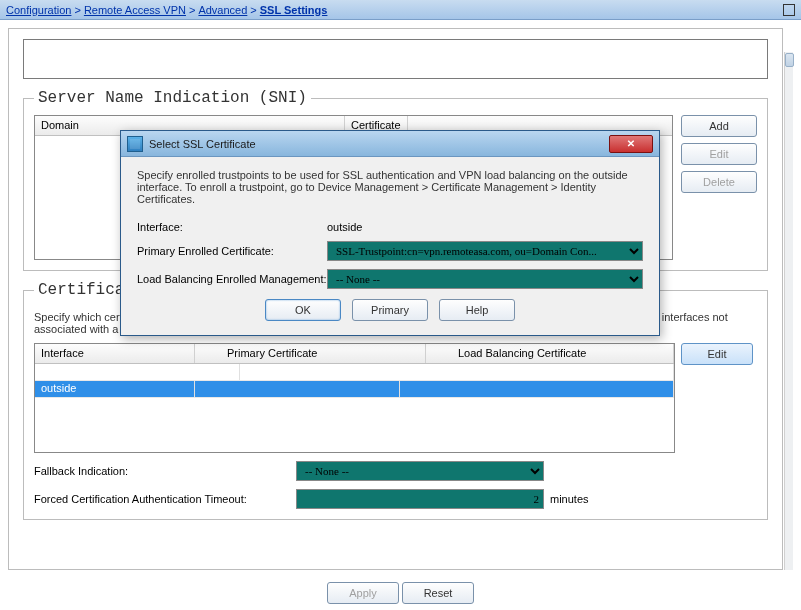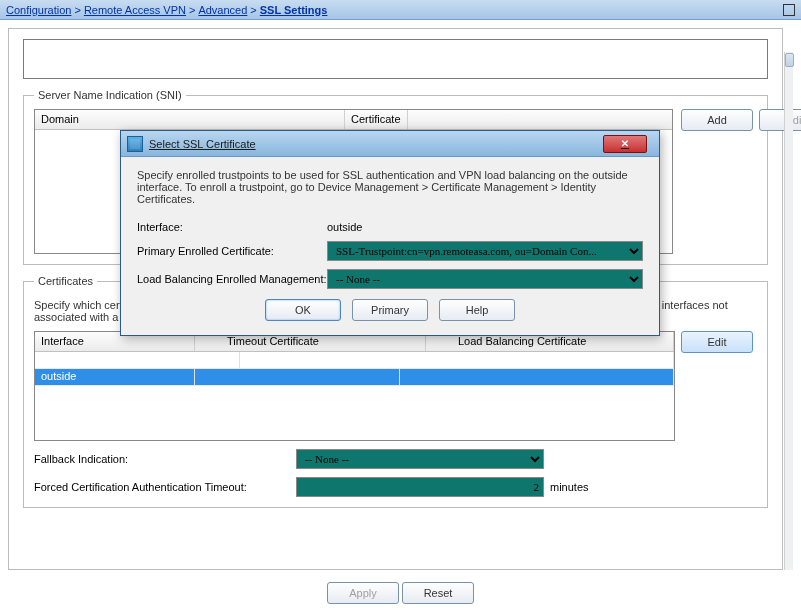--- a/index.html
+++ b/index.html
@@ -12,28 +12,28 @@
 .max-icon { width: 12px; height: 12px; border: 1px solid #333; }
 
 .page { position: absolute; top: 20px; left: 0; right: 0; bottom: 0; background: #fff; }
 .page-scroll-wrap { position: absolute; top: 8px; left: 8px; right: 18px; bottom: 40px; border: 1px solid #bcbcbc; padding: 10px 14px 10px 14px; background: #fff; }
 .scrollbar-track { position: absolute; top: 32px; right: 8px; width: 9px; bottom: 40px; background: #eef0f2; border-left: 1px solid #d0d0d0; }
 .scrollbar-thumb { position: absolute; top: 1px; left: 0; width: 9px; height: 14px; background: linear-gradient(#dbe6f1, #c0d2e4); border: 1px solid #98b0c8; border-radius: 2px; }
 
 .textarea-box { width: 100%; height: 40px; border: 1px solid #7a7a7a; background: #fff; }
 
 fieldset { border: 1px solid #bcbcbc; margin-top: 10px; padding: 8px 10px 10px 10px; }
-fieldset legend { font-size: 11px; color: #333; padding: 0 4px; }
+fieldset legend { font-size: 16px; color: #333; padding: 0 4px; font-family: Liberation Mono, monospace; }
 
 .sni-row { display: flex; gap: 8px; align-items: flex-start; }
 .sni-table { flex: 1; height: 145px; border: 1px solid #888; background: #fff; position: relative; }
 .sni-header { height: 20px; background: linear-gradient(#fdfdfd, #ebebeb); border-bottom: 1px solid #c0c0c0; display: flex; }
 .sni-header div { padding: 3px 6px; border-right: 1px solid #d0d0d0; }
 .sni-header div:first-child { width: 310px; }
-.sni-btns { display: flex; gap: 6px; width: 76px; }
+.sni-btns { display: flex; flex-direction: column; gap: 6px; width: 76px; }
 
 .fieldset-certs-desc { margin: 4px 0 8px 0; color: #333; }
 .cert-row { display: flex; gap: 6px; align-items: flex-start; }
 .cert-table { flex: 1; height: 110px; border: 1px solid #888; background: #fff; }
 .cert-header { height: 20px; background: linear-gradient(#fdfdfd, #ebebeb); border-bottom: 1px solid #c0c0c0; display: flex; gap: 26px; }
 .cert-header div { padding: 3px 6px; border-right: 1px solid #d0d0d0; }
 .cert-col1 { width: 160px; } .cert-col2 { width: 205px; } .cert-col3 { flex: 1; }
 .cert-datarow { height: 17px; display: flex; border-bottom: 1px solid #e8e8e8; }
 .cert-datarow div { padding: 1px 6px; border-right: 1px solid #e0e0e0; }
 .cert-datarow.selected { background: #2f8fe8; color: #fff; }
@@ -45,21 +45,21 @@
 
 .btn { height: 22px; min-width: 72px; padding: 0 10px; border: 1px solid #7a91aa; border-radius: 3px; background: linear-gradient(#fefefe, #e6ecf3); color: #333; cursor: default; text-align: center; }
 .btn:disabled { color: #a0a0a0; }
 .btn.focus { border: 1px solid #4a88c4; box-shadow: 0 0 2px #6fa7dd inset; }
 .btn.edit-blue { background: linear-gradient(#eaf3fd, #c9e1f9); border-color: #5e93c7; }
 
 .footer { position: absolute; left: 0; right: 0; bottom: 6px; text-align: center; }
 
 
 .dialog { position: absolute; top: 130px; left: 120px; width: 540px; background: #f0f0f0; border: 1px solid #2a5a8a; box-shadow: 2px 3px 10px rgba(0,0,0,0.3); }
-.dialog-title { height: 26px; background: linear-gradient(#b9d6f0, #88b6dd); display: flex; align-items: center; padding: 0 12px 0 6px; color: #1a1a1a; border-bottom: 1px solid #6b96c0; text-decoration: underline; }
+.dialog-title { height: 26px; background: linear-gradient(#b9d6f0, #88b6dd); display: flex; align-items: center; padding: 0 6px 0 6px; color: #1a1a1a; border-bottom: 1px solid #6b96c0; }
 .dialog-title .icon { width: 16px; height: 16px; background: linear-gradient(#5ab1e8,#2f7fbf); border: 1px solid #1f5f8f; margin-right: 6px; position: relative; }
 .dialog-title .icon::after { content: ""; position: absolute; left:2px; top:2px; width:10px; height:10px; background:#fff2; }
 .dialog-title .spacer { flex: 1; }
 .dialog-title .close { width: 44px; height: 18px; background: linear-gradient(#e07878,#c83030); border: 1px solid #7a1010; border-radius: 2px; display: flex; align-items: center; justify-content: center; color: #fff; font-weight: bold; font-size: 10px; }
 .dialog-body { padding: 12px 16px 14px 16px; }
 .dialog-body p { color: #333; margin-bottom: 16px; }
 .drow { display: flex; align-items: center; margin-bottom: 8px; }
 .drow label { width: 190px; }
 .drow .val { flex: 1; }
 .drow select { width: 100%; }
@@ -98,21 +98,21 @@
       </div>
     </fieldset>
 
     <fieldset>
       <legend>Certificates</legend>
       <p class="fieldset-certs-desc">Specify which certificates, if any, should be used for SSL authentication on each interface. The fallback certificate will be used on interfaces not associated with a certificate of their own.</p>
       <div class="cert-row">
         <div class="cert-table">
           <div class="cert-header">
             <div class="cert-col1">Interface</div>
-            <div class="cert-col2">Timeout Certificate</div>
+            <div class="cert-col2">Primary Certificate</div>
             <div class="cert-col3">Load Balancing Certificate</div>
           </div>
           <div class="cert-datarow">
             <div class="cert-col2"></div>
             <div class="cert-col3"></div>
           </div>
           <div class="cert-datarow selected">
             <div class="cert-col1">outside</div>
             <div class="cert-col2"></div>
             <div class="cert-col3"></div>

